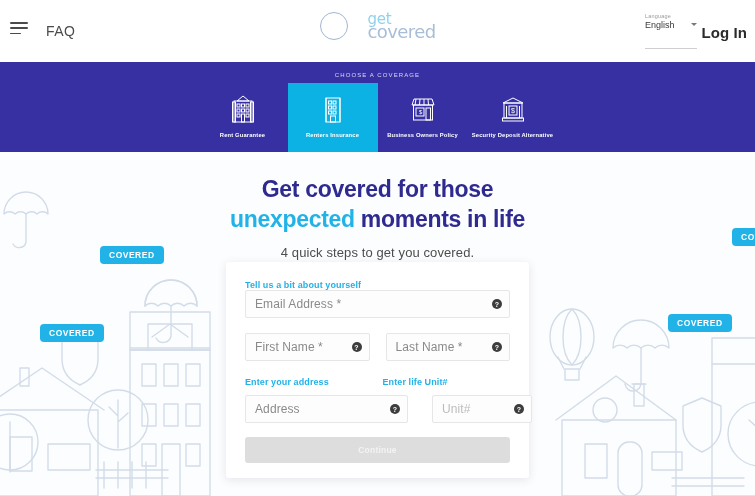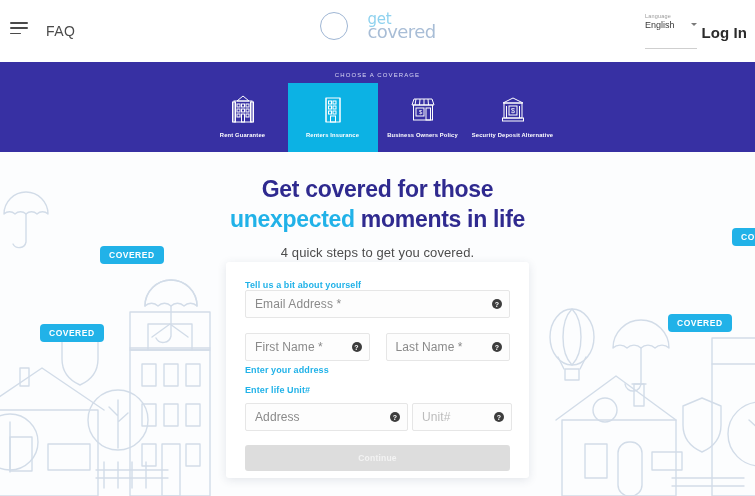--- a/index.html
+++ b/index.html
@@ -143,23 +143,23 @@
   .field .ph.light { color: #bcbcbc; }
   .help {
     position: absolute; right: 7px; top: 50%; transform: translateY(-50%);
     width: 10px; height: 10px; border-radius: 50%; background: #3d3d3d;
     color: #fff; font-size: 7px; font-weight: bold;
     display: flex; align-items: center; justify-content: center;
     cursor: pointer; line-height: 1;
   }
   .row { display: flex; gap: 16px; margin-top: 15px; }
   .row > div { flex: 1; }
-  .addr-labels { display: flex; gap: 10px; margin-top: 4px; flex-direction: column; }
+  .addr-labels { display: flex; gap: 10px; margin-top: 16px; }
   .addr-labels > div { flex: 1; }
-  .addr-fields { display: flex; gap: 4px; margin-top: 8px; }
+  .addr-fields { display: flex; gap: 24px; margin-top: 8px; }
   .addr-fields .addr { flex: 0 0 163px; }
   .addr-fields .unit { flex: 0 0 100px; }
   .continue {
     margin-top: 14px; width: 100%; height: 26px;
     background: #dddddd; border: none; border-radius: 3px;
     color: #f3f3f3; font-size: 8.5px; font-weight: bold;
     font-family: "Liberation Sans", sans-serif;
     cursor: not-allowed; letter-spacing: .2px;
   }
 </style>

